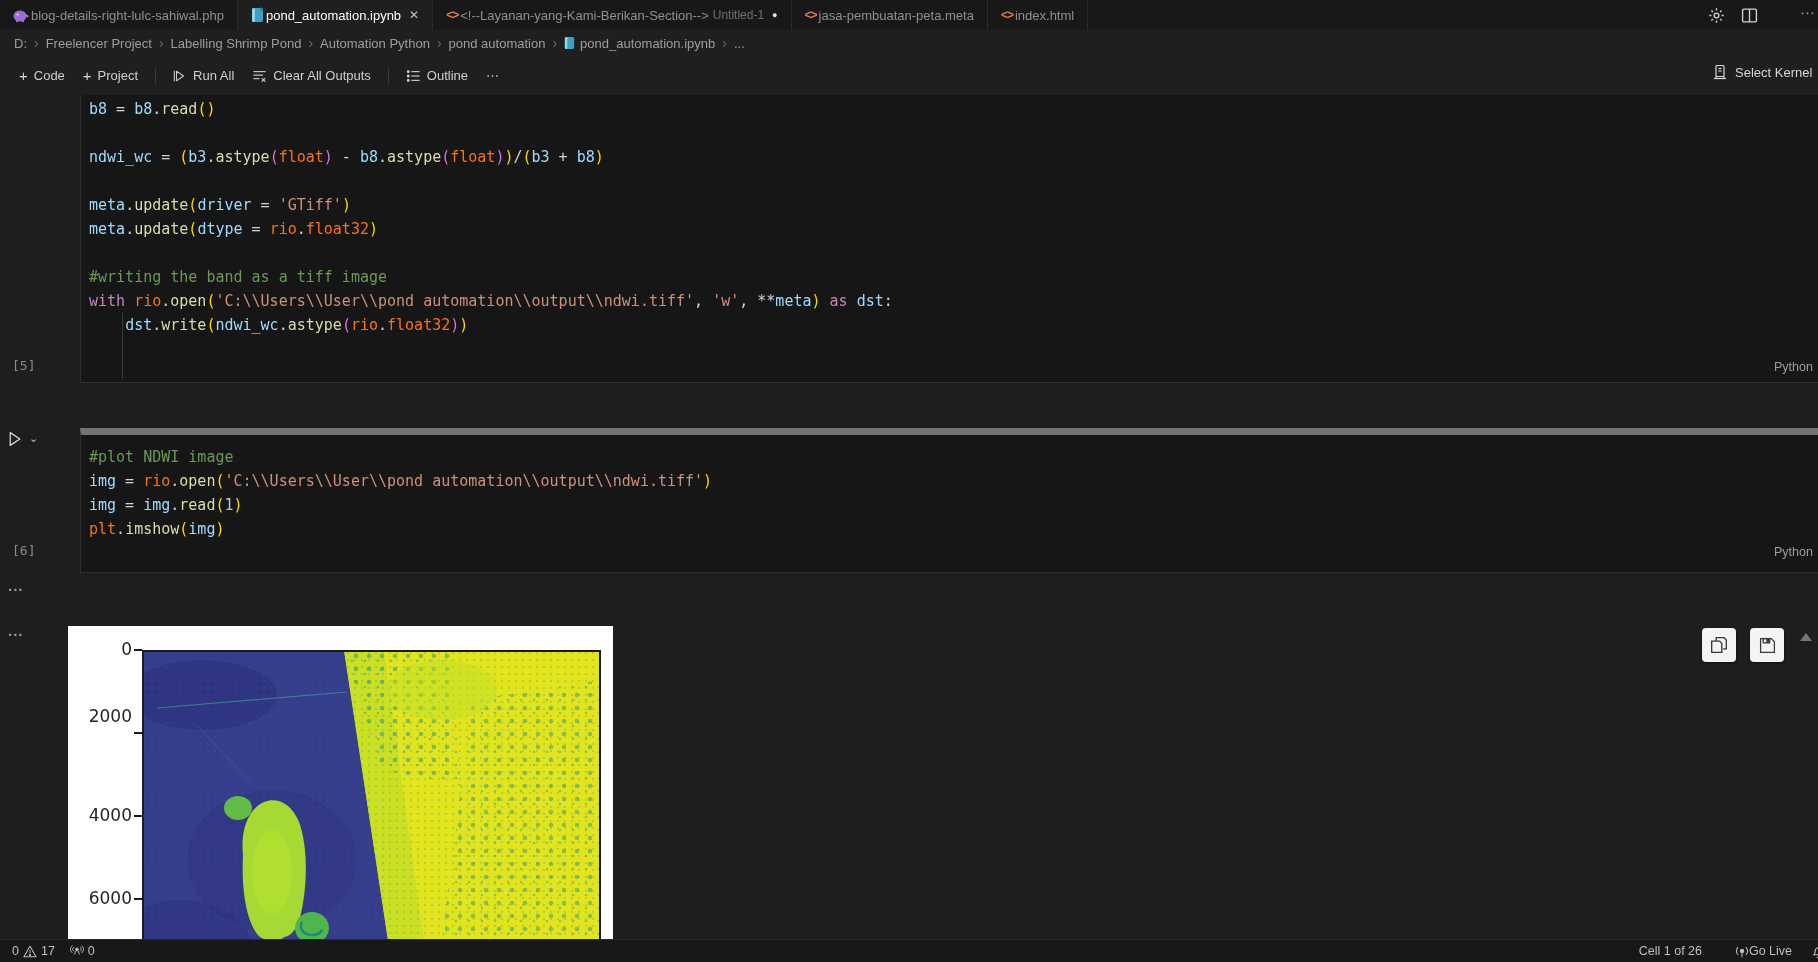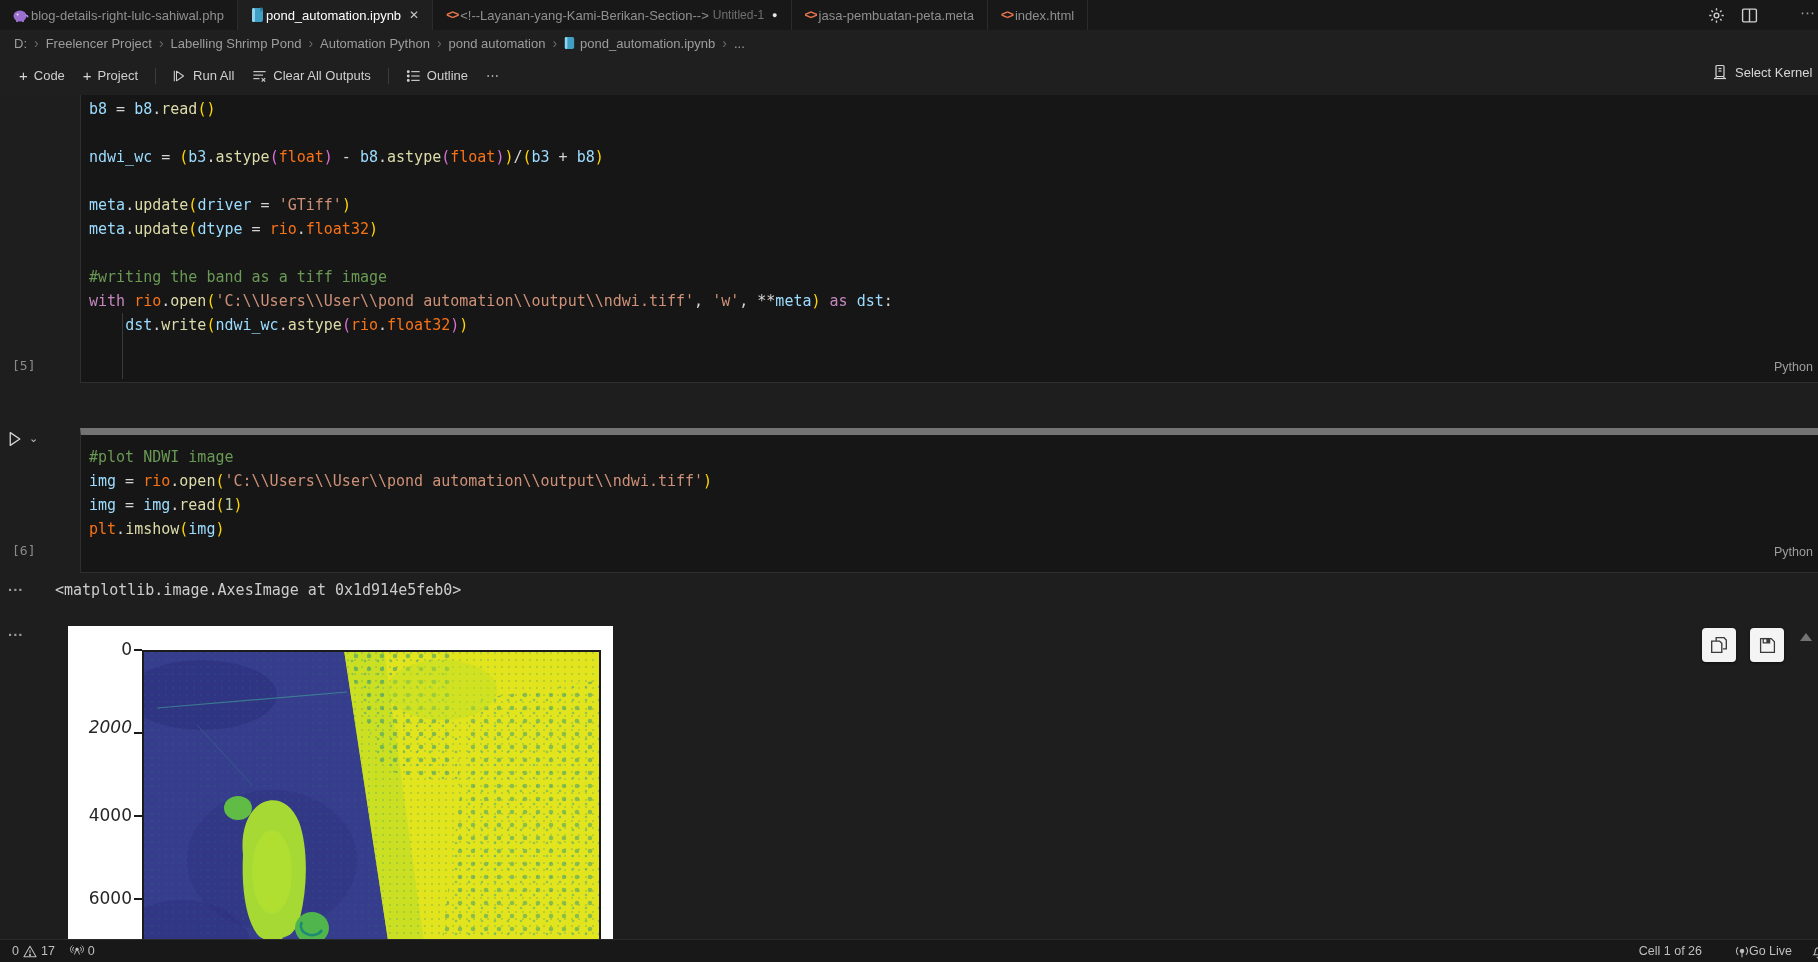--- a/index.html
+++ b/index.html
@@ -236,26 +236,25 @@
     <div class="run-btn">
       <svg width="17" height="18" viewBox="0 0 16 16" fill="none" stroke="#d7d7d7" stroke-width="1.2">
           <path d="M4 2l9 6-9 6z" stroke-linejoin="round"></path>
         </svg>
     </div>
     <div class="run-chevron">⌄</div>
     <div class="exec-label" style="left:12px;top:448px;">[6]</div>
     <div class="lang-label" style="left:1774px;top:450px;">Python</div>
 
     <div class="out-more" style="top:482px;">...</div>
-    <div class="out-repr">&lt;matplotlib.image.AxesImage at 0x1d914e5feb0&gt;</div>
 
     <div class="out-more" style="top:527px;">...</div>
     <div class="figure">
       <div class="tick-label" style="top:24px;">0</div>
-      <div class="tick-label" style="top:102px;font-style:italic;">2000</div>
+      <div class="tick-label" style="top:91px;">2000</div>
       <div class="tick-label" style="top:190px;">4000</div>
       <div class="tick-label" style="top:273px;">6000</div>
       <div class="tick-mark" style="top:24px;"></div>
       <div class="tick-mark" style="top:107px;"></div>
       <div class="tick-mark" style="top:190px;"></div>
       <div class="tick-mark" style="top:273px;"></div>
       <div class="plot">
         <svg width="459" height="330" viewBox="0 0 459 330">
           <defs>
             <clipPath id="clipBlue">

